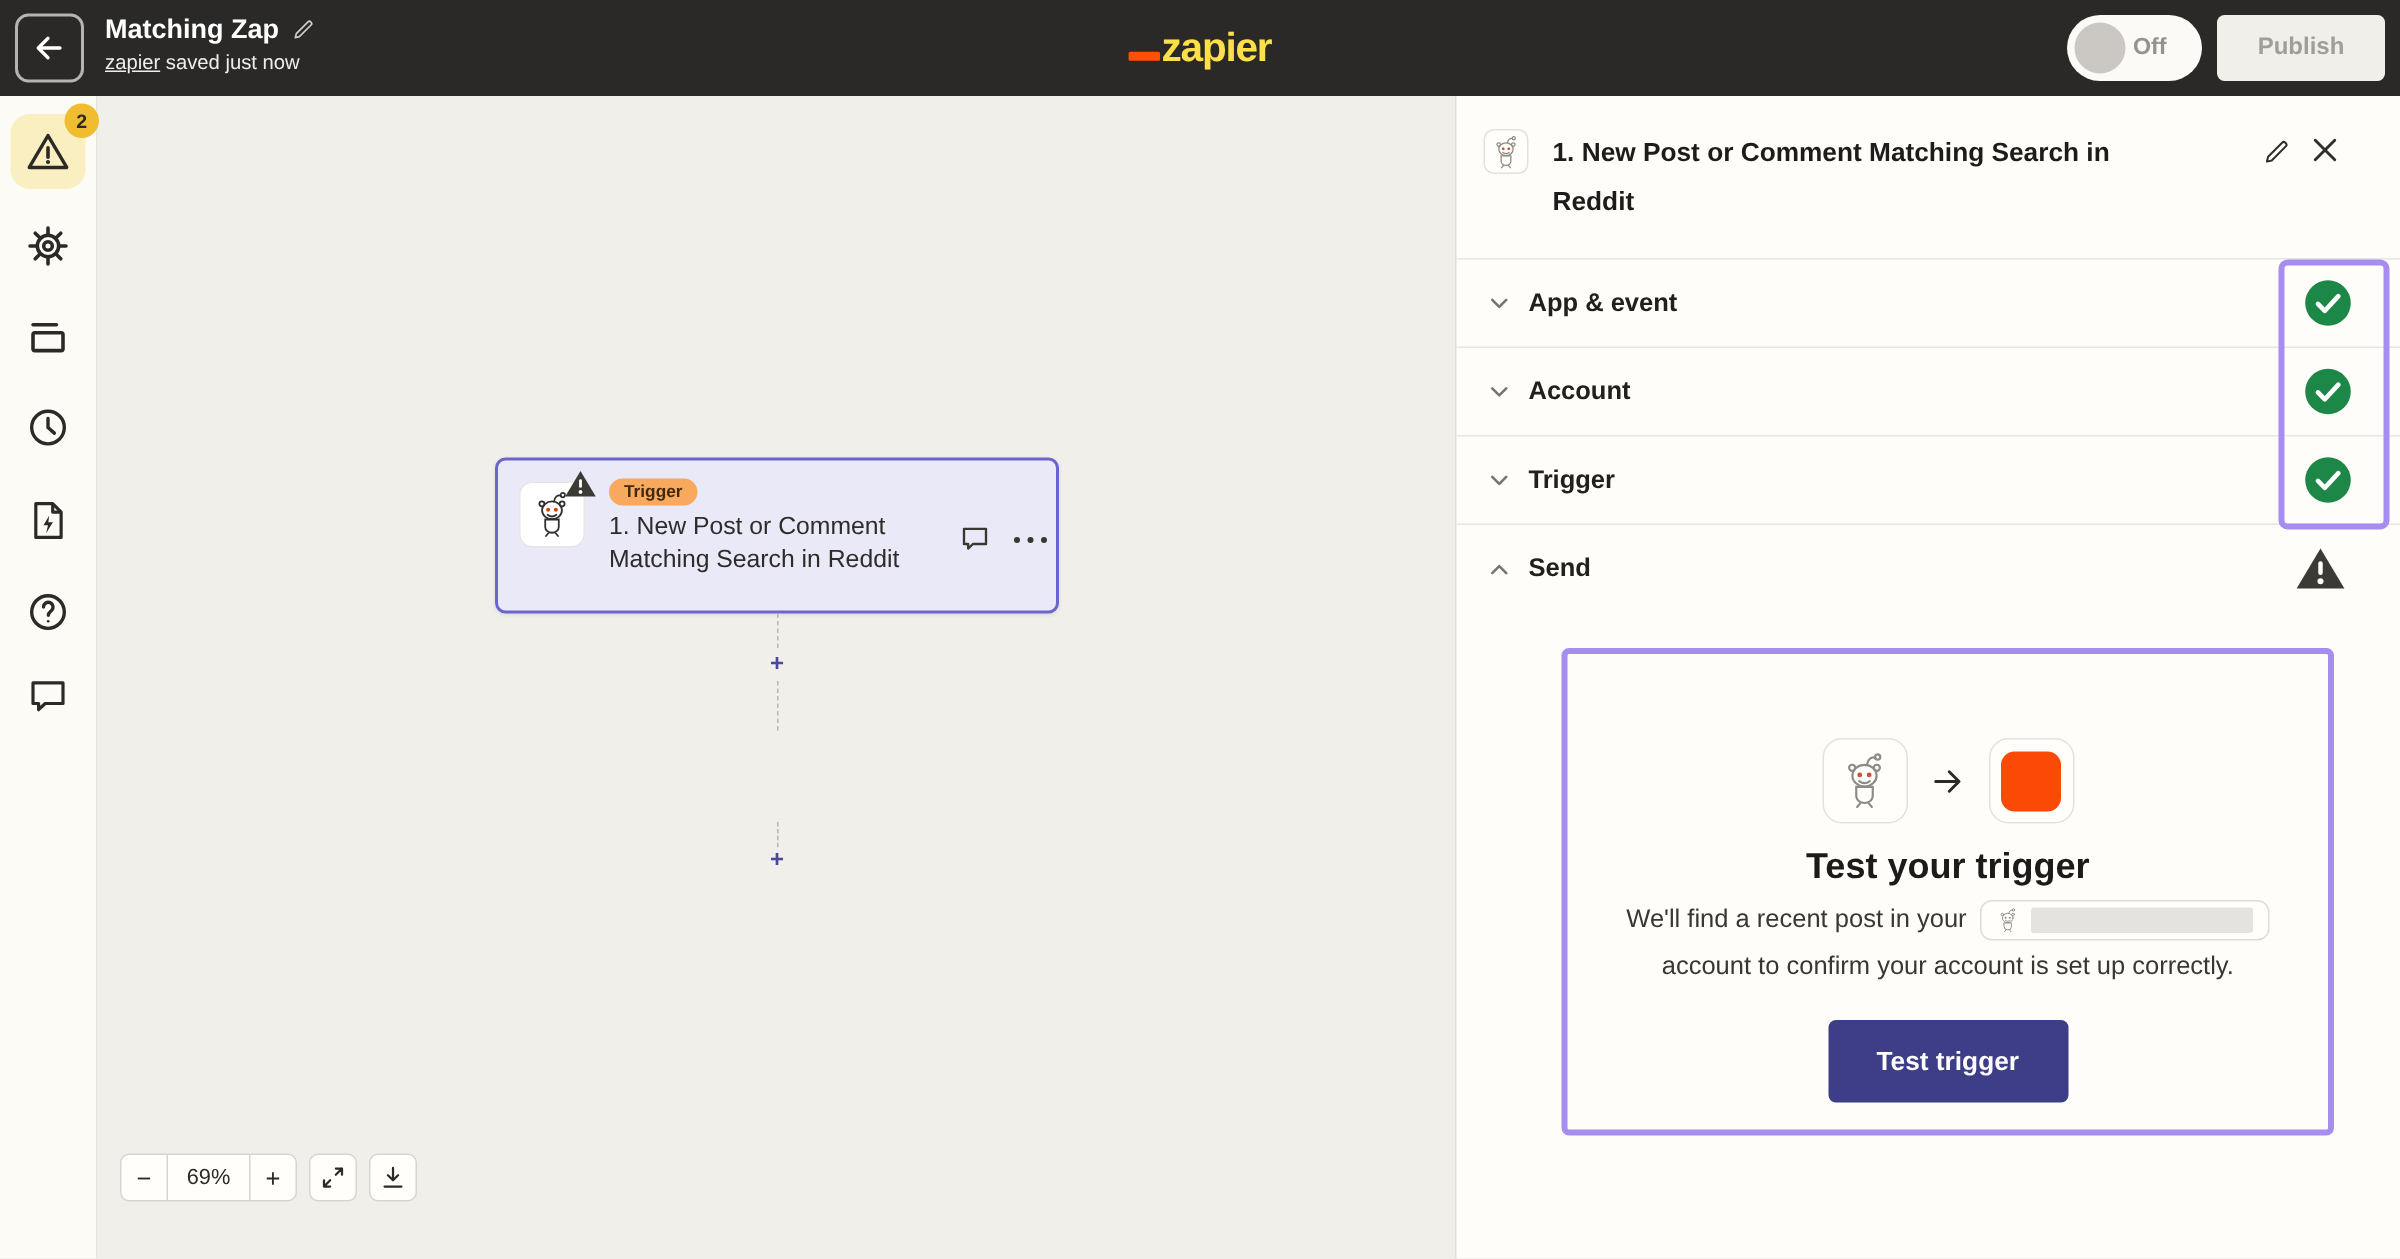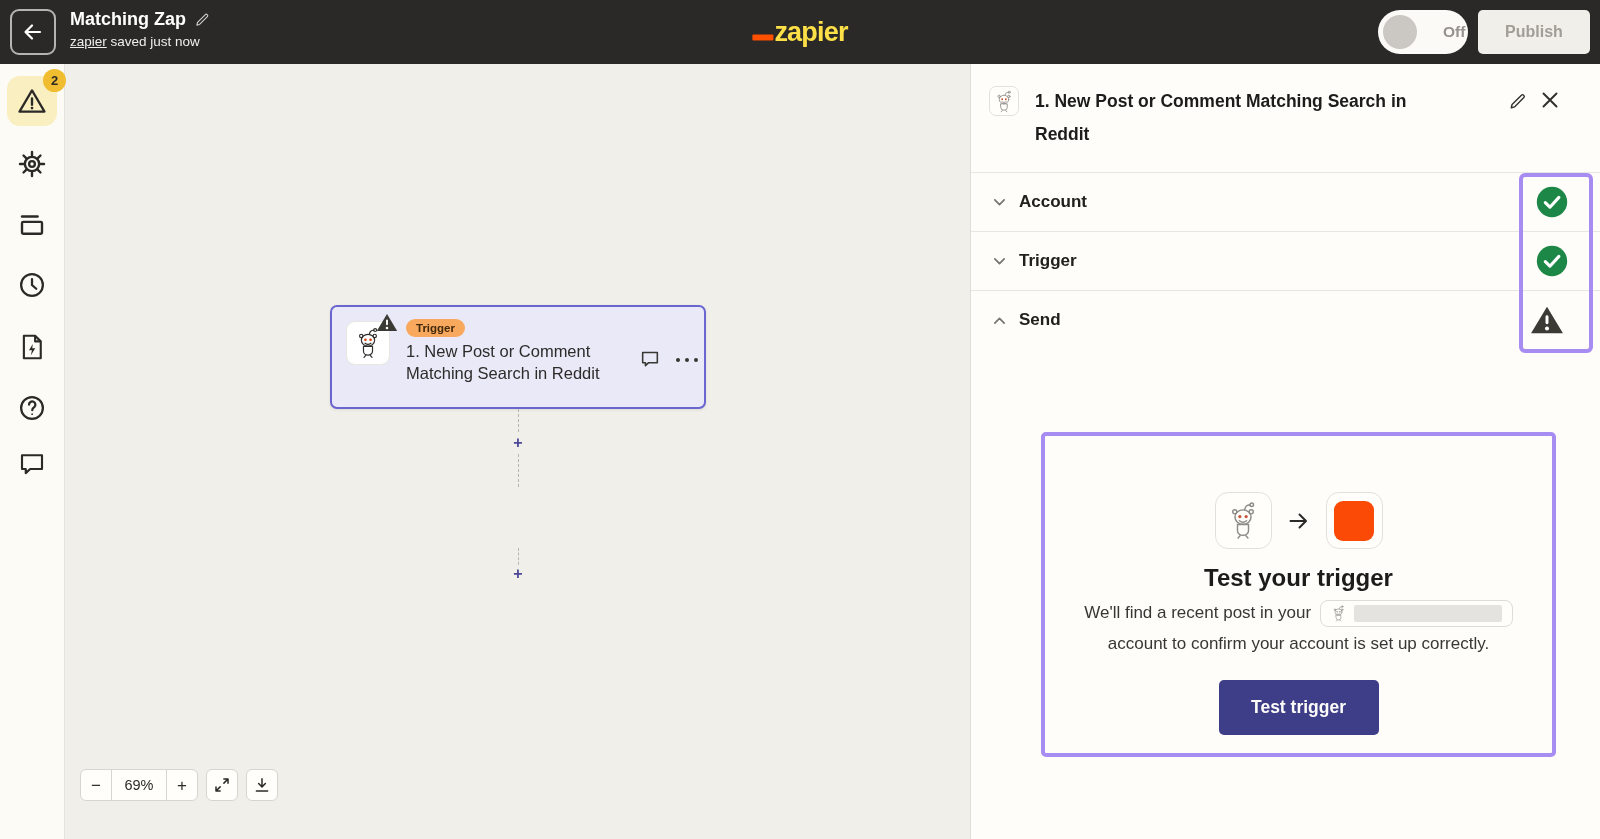--- a/index.html
+++ b/index.html
@@ -18,21 +18,21 @@
   .zap-title { display:flex; align-items:center; gap:9px; font-size:18px; font-weight:bold; color:#fff; }
   .edit-pencil { color:#cfcecb; cursor:pointer; }
   .save-status { margin-top:4px; font-size:13.5px; color:#efeeec; }
   .save-status a { color:#efeeec; text-decoration:underline; cursor:pointer; }
   .logo { position:absolute; left:50%; top:50%; transform:translate(-50%,-50%); display:flex; align-items:flex-end; }
   .logo-dash { width:21px; height:6px; background:#ff4f00; border-radius:1px; margin:0 1px 5px 0; }
   .logo-text { color:#fde047; font-weight:bold; font-size:27px; letter-spacing:-0.8px; line-height:1; }
   .toggle { position:absolute; right:132px; top:10px; width:90px; height:44px; border-radius:22px;
     background:#fbfaf6; display:flex; align-items:center; cursor:pointer; }
   .toggle-knob { width:34px; height:34px; border-radius:50%; background:#cbc8c3; margin-left:5px; }
-  .toggle-label { margin-left:26px; font-weight:bold; font-size:15.5px; color:#96938e; }
+  .toggle-label { margin-left:5px; font-weight:bold; font-size:15.5px; color:#96938e; }
   .publish-btn { position:absolute; right:10px; top:10px; width:112px; height:44px; border:none; border-radius:5px;
     background:#f1efe9; color:#a19e98; font-weight:bold; font-size:16px; font-family:inherit; cursor:pointer; }
 
   
   .sidebar { position:absolute; left:0; top:64px; bottom:0; width:65px; background:#fdfbf6;
     border-right:1px solid #e5e3dd; z-index:10; }
   .sb-item { position:absolute; left:50%; transform:translateX(-50%); width:48px; height:48px;
     display:flex; align-items:center; justify-content:center; cursor:pointer; color:#2b2a27; }
   .sb-alert { top:12px; width:50px; height:50px; background:#f9efc0; border-radius:13px; }
   .sb-badge { position:absolute; top:-7px; right:-9px; min-width:23px; height:23px; padding:0 5px; border-radius:12px;
@@ -290,20 +290,29 @@
     </svg>
   <svg class="ph-close" width="18" height="18" viewBox="0 0 18 18">
     <path d="M2.5 2.5l13 13M15.5 2.5l-13 13" stroke="currentColor" stroke-width="1.9" stroke-linecap="round"></path>
   </svg>
 
   <div class="sections">
     <div class="sec-row">
       <svg class="sec-chevron" width="17" height="17" viewBox="0 0 20 20">
           <use href="#sym-chevdown"></use>
         </svg>
+      <span class="sec-label">App &amp; event</span>
+      <svg class="sec-check" width="32" height="32" viewBox="0 0 32 32">
+          <use href="#sym-check"></use>
+        </svg>
+    </div>
+    <div class="sec-row">
+      <svg class="sec-chevron" width="17" height="17" viewBox="0 0 20 20">
+          <use href="#sym-chevdown"></use>
+        </svg>
       <span class="sec-label">Account</span>
       <svg class="sec-check" width="32" height="32" viewBox="0 0 32 32">
           <use href="#sym-check"></use>
         </svg>
     </div>
     <div class="sec-row">
       <svg class="sec-chevron" width="17" height="17" viewBox="0 0 20 20">
           <use href="#sym-chevdown"></use>
         </svg>
       <span class="sec-label">Trigger</span>

